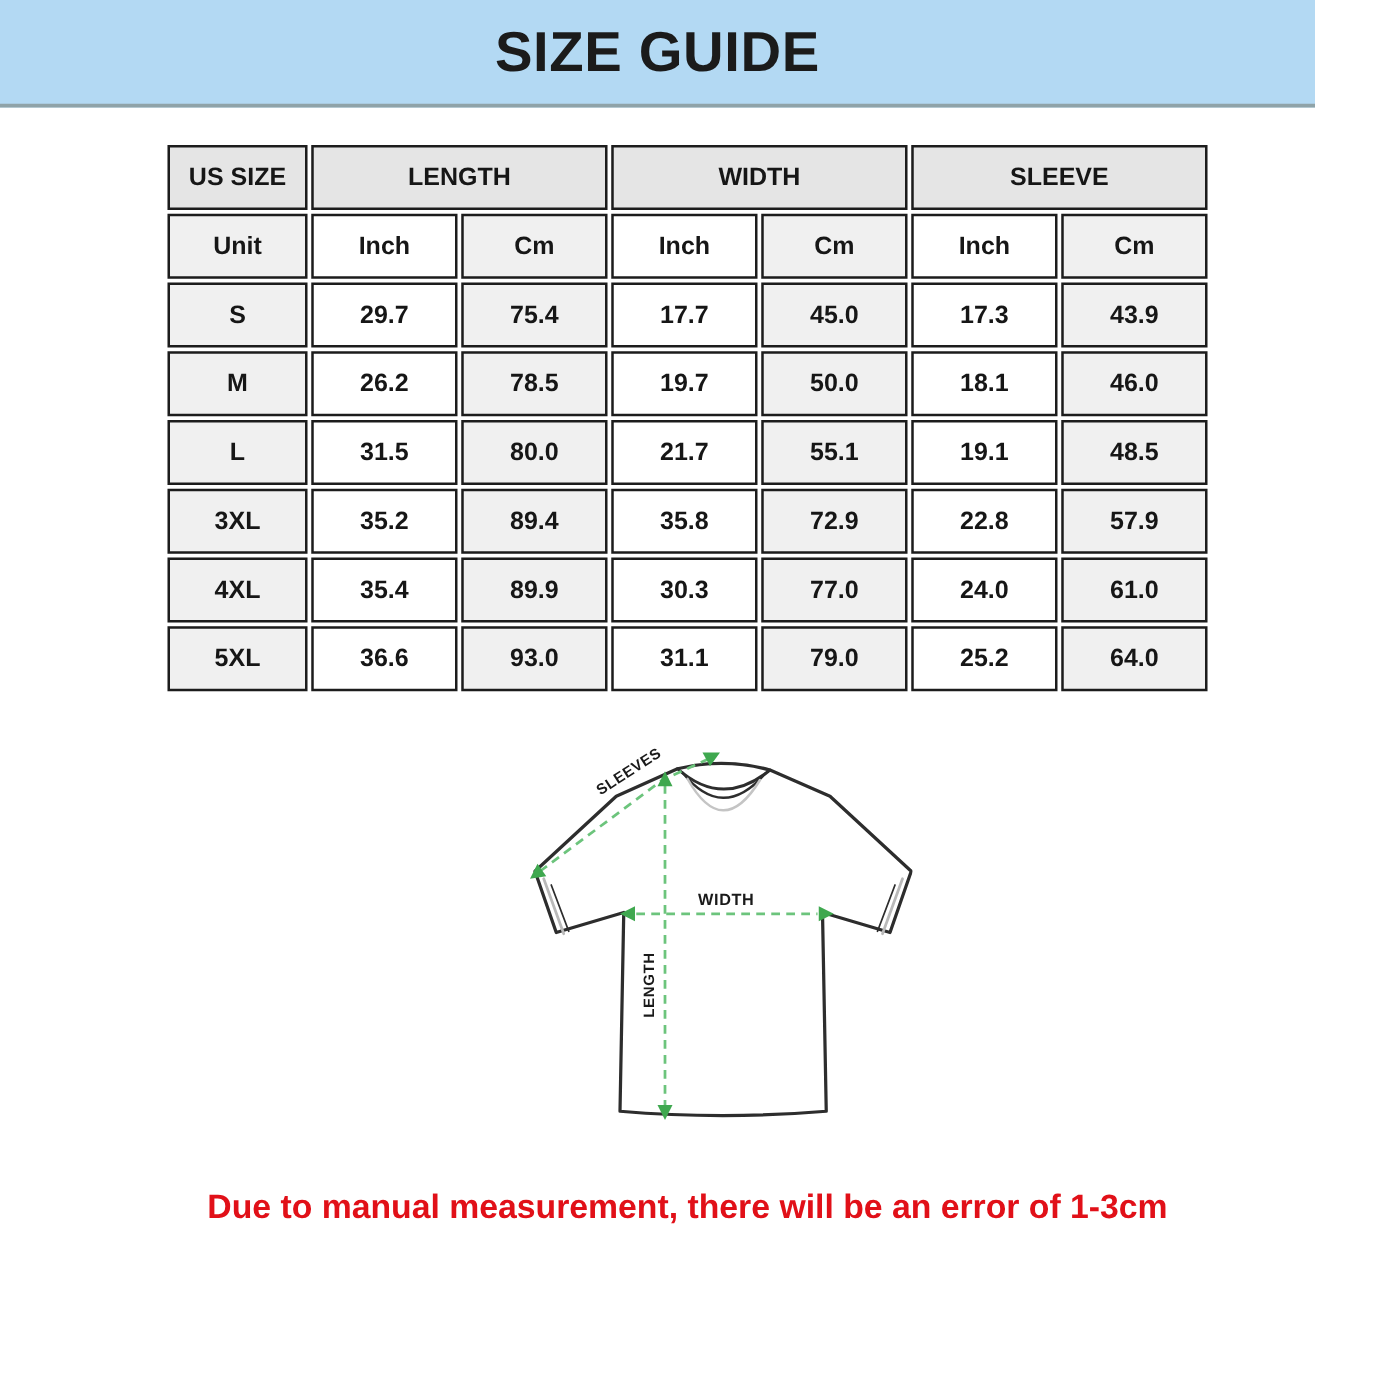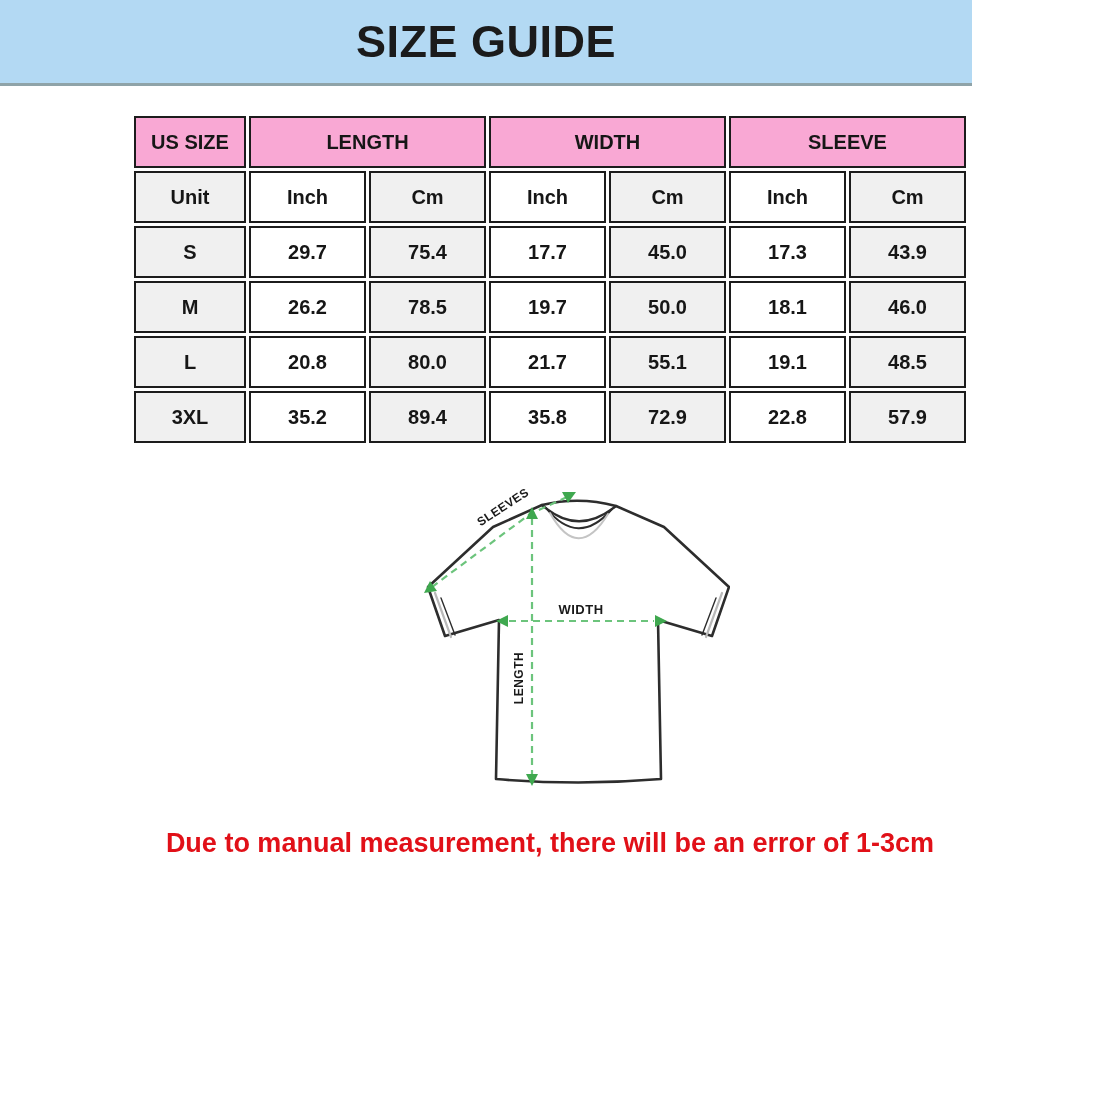--- a/index.html
+++ b/index.html
@@ -4,21 +4,21 @@
 <style>
   * { margin: 0; padding: 0; box-sizing: border-box; }
   html, body {
     width: 1100px; height: 1100px;
     background: #ffffff;
     font-family: "Liberation Sans", "DejaVu Sans", sans-serif;
     overflow: hidden;
   }
   
   .banner {
-    width: 972px; height: 86px;
+    width: 1052px; height: 86px;
     background: #b3d9f3;
     border-bottom: 3px solid #8fa3a8;
     display: flex; align-items: center; justify-content: center;
   }
   .banner h1 {
     font-size: 45px; font-weight: 800; color: #1b1b1b;
     letter-spacing: 0.5px;
   }
   
   table.size-table {
@@ -29,33 +29,33 @@
     table-layout: fixed;
   }
   table.size-table col.first { width: 112px; }
   table.size-table th, table.size-table td {
     border: 2px solid #1c1c1c;
     height: 52px;
     text-align: center; vertical-align: middle;
     font-weight: bold; font-size: 20px; color: #161616;
     background: #ffffff;
   }
-  tr.group-row th, tr.group-row td { background: #f9a8d4; }
+  tr.group-row th, tr.group-row td { background: #e5e5e5; }
   tr.data-row > *:nth-child(odd) { background: #f0f0f0; }
   tr.data-row > *:nth-child(even) { background: #ffffff; }
   
   .diagram-wrap { position: relative; height: 332px; margin-top: 20px; }
   .diagram-wrap svg { position: absolute; left: 400px; top: 0; }
   .shirt-label {
     font-family: "Liberation Sans", "DejaVu Sans", sans-serif;
     font-weight: bold; fill: #1a1a1a; letter-spacing: 0.5px;
   }
   
   .footer-note {
-    margin-top: 30px;
+    margin-top: 42px;
     text-align: center;
     font-size: 27px; font-weight: bold;
     color: #e11018;
   }
 </style>
 </head>
 <body>
 
 <header class="banner">
   <h1>SIZE GUIDE</h1>
@@ -101,35 +101,53 @@
       <th>M</th>
       <td>26.2</td>
       <td>78.5</td>
       <td>19.7</td>
       <td>50.0</td>
       <td>18.1</td>
       <td>46.0</td>
     </tr>
     <tr class="data-row">
       <th>L</th>
-      <td>20.8</td>
+      <td>31.5</td>
       <td>80.0</td>
       <td>21.7</td>
       <td>55.1</td>
       <td>19.1</td>
       <td>48.5</td>
     </tr>
     <tr class="data-row">
       <th>3XL</th>
       <td>35.2</td>
       <td>89.4</td>
       <td>35.8</td>
       <td>72.9</td>
       <td>22.8</td>
       <td>57.9</td>
+    </tr>
+    <tr class="data-row">
+      <th>4XL</th>
+      <td>35.4</td>
+      <td>89.9</td>
+      <td>30.3</td>
+      <td>77.0</td>
+      <td>24.0</td>
+      <td>61.0</td>
+    </tr>
+    <tr class="data-row">
+      <th>5XL</th>
+      <td>36.6</td>
+      <td>93.0</td>
+      <td>31.1</td>
+      <td>79.0</td>
+      <td>25.2</td>
+      <td>64.0</td>
     </tr>
   </tbody>
 </table>
 
 <div class="diagram-wrap">
   <svg width="330" height="330" viewBox="0 0 330 330">
 
     <g fill="#ffffff" stroke="#2d2d2d" stroke-width="2.6" stroke-linejoin="round" stroke-linecap="round">
       <path d="M142,39 L93,61 L28,121 L45,170 L99,154 L96,313
                Q178,320 261,313 L258,154 L312,170 L329,121 L264,61 L216,40

